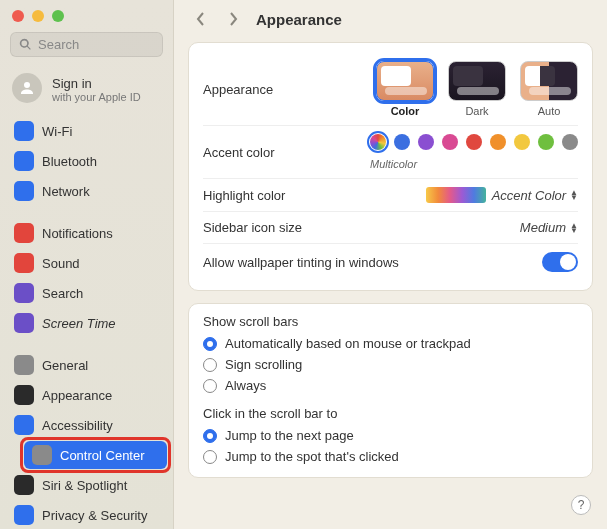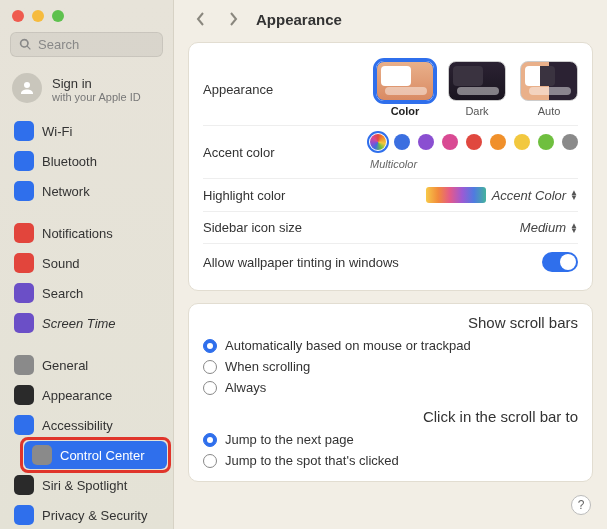--- a/index.html
+++ b/index.html
@@ -45,21 +45,21 @@
   .select { display:flex;align-items:center;gap:4px;color:#444;}
   .select .arrows{display:inline-flex;flex-direction:column;line-height:5px;font-size:8px;color:#555;}
   .hlcolor { width:60px;height:16px;border-radius:3px;background:linear-gradient(90deg,#f7c948,#f28b3b,#e35a8a,#9d5ad4,#4f7be0,#45b29d);}
   .toggle { width:36px;height:20px;border-radius:10px;background:#2f6fec;position:relative;}
   .toggle::after{content:"";position:absolute;right:2px;top:2px;width:16px;height:16px;border-radius:50%;background:#fff;}
   .radio-group{margin-top:4px;}
   .radio-row{display:flex;align-items:flex-end;gap:8px;padding:3px 0;font-size:13px;color:#333;}
   .radio{width:14px;height:14px;border-radius:50%;border:1px solid #888;display:inline-block;position:relative;}
   .radio.checked{border-color:#2f6fec;background:#2f6fec;}
   .radio.checked::after{content:"";position:absolute;inset:3px;border-radius:50%;background:#fff;}
-  .section-title{font-size:15px;color:#333;margin-bottom:2px;text-align:right;}
+  .section-title{font-size:13px;color:#333;margin-bottom:2px;}
   .help{position:absolute;right:16px;bottom:14px;width:20px;height:20px;border-radius:50%;border:1px solid #bbb;display:flex;align-items:center;justify-content:center;color:#666;font-size:12px;background:#fff;}
   .sidebar-wrap{position:relative;}
   .thumb.light{background:linear-gradient(#e9b08a,#d98a63);}
   .thumb.dark{background:linear-gradient(#2b2233,#1a1520);}
   .thumb.auto{background:linear-gradient(90deg,#e9b08a 50%,#2b2233 50%);}
   .thumb .winlet{position:absolute;left:4px;top:4px;width:30px;height:20px;border-radius:4px;background:#fff;}
   .thumb.dark .winlet{background:#3a3340;}
   .thumb.auto .winlet{background:linear-gradient(90deg,#fff 50%,#3a3340 50%);}
   .thumb .bar{position:absolute;left:8px;bottom:5px;width:42px;height:8px;border-radius:4px;background:rgba(255,255,255,.45);}
 </style>
@@ -239,21 +239,21 @@
 
     <div class="panel">
       <div class="section-title">Show scroll bars</div>
       <div class="radio-group" id="scrollbar-opts">
           <div class="radio-row">
             <span class="radio checked"></span>
             <span>Automatically based on mouse or trackpad</span>
           </div>
           <div class="radio-row">
             <span class="radio"></span>
-            <span>When scrolling</span>
+            <span>Sign scrolling</span>
           </div>
           <div class="radio-row">
             <span class="radio"></span>
             <span>Always</span>
           </div>
         </div>
       <div style="height:10px;"></div>
       <div class="section-title">Click in the scroll bar to</div>
       <div class="radio-group" id="scrollclick-opts">
           <div class="radio-row">

